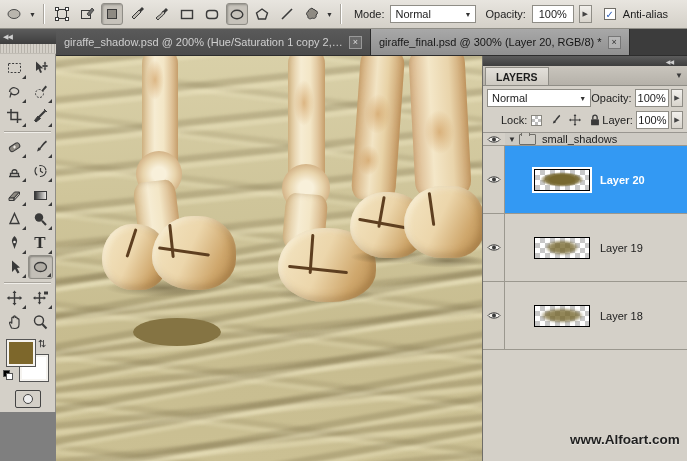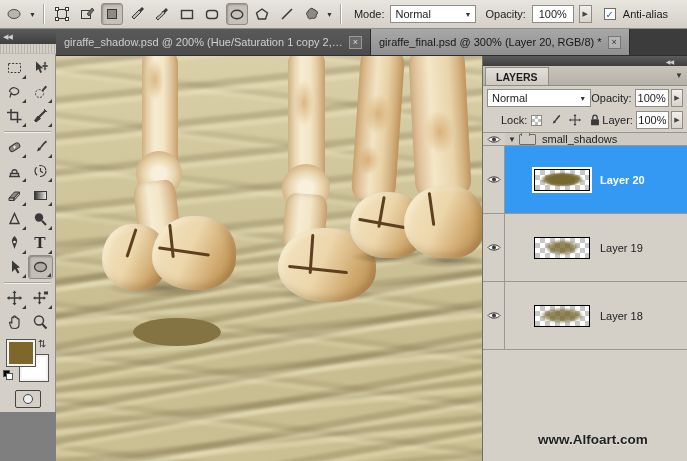--- a/index.html
+++ b/index.html
@@ -97,21 +97,21 @@
   .layer-row.selected { background:#3399f3; color:#fff; }
   .layer-row.selected .lname { color:#fff; font-weight:bold; }
   .lthumb-wrap { margin-left:29px; margin-right:10px; flex:0 0 auto; }
   .lthumb { width:56px; height:22px; border:1px solid #000; background:conic-gradient(#c8c8c8 25%,#fff 0 50%,#c8c8c8 0 75%,#fff 0) 0 0/10px 10px; position:relative; }
   .layer-row.selected .lthumb { outline:2px solid #fff; }
   .lthumb .blob { position:absolute; left:9%; top:12%; width:82%; height:76%; border-radius:50%;
     background:radial-gradient(closest-side,#77682f 55%, rgba(119,104,47,.85) 75%, rgba(119,104,47,0) 100%); }
   .lthumb .blob.faint { opacity:.8; filter:blur(1px); }
   .lname { font-size:11px; color:#1c1c1c; }
 
-  .watermark { position:absolute; left:538px; top:432px; font-size:13.5px; font-weight:bold; color:#1f1f1f; text-shadow:0 1px 1px rgba(255,255,255,.5); white-space:nowrap; }
+  .watermark { position:absolute; left:570px; top:432px; font-size:13.5px; font-weight:bold; color:#1f1f1f; text-shadow:0 1px 1px rgba(255,255,255,.5); white-space:nowrap; }
 
   svg.icon { display:block; }
 </style>
 </head>
 <body>
 
 <div class="app">
 
   <div class="options-bar">
     <div class="ob-btn">

